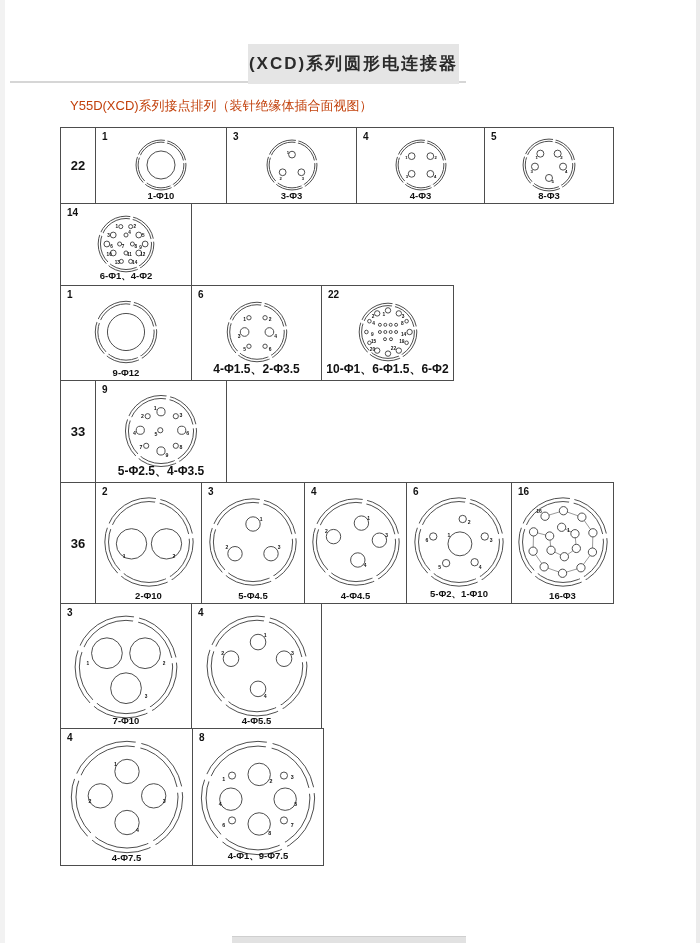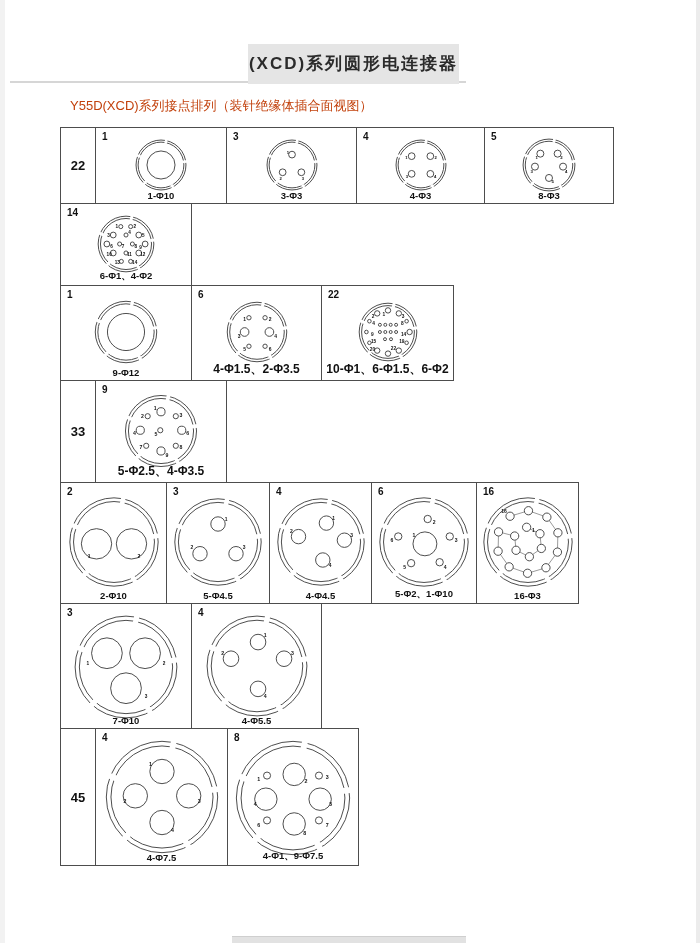--- a/index.html
+++ b/index.html
@@ -290,20 +290,21 @@
           <text x="-54" y="46" text-anchor="middle" dominant-baseline="middle" font-size="14" font-weight="700" fill="#111">7</text>
           <circle cx="40" cy="40" r="7" fill="#fff" stroke="#444444" stroke-width="2.5675675675675675"></circle>
           <text x="54" y="44" text-anchor="middle" dominant-baseline="middle" font-size="14" font-weight="700" fill="#111">8</text>
           <circle cx="0" cy="54" r="11" fill="#fff" stroke="#444444" stroke-width="2.5675675675675675"></circle>
           <text x="16" y="66" text-anchor="middle" dominant-baseline="middle" font-size="14" font-weight="700" fill="#111">9</text>
         </svg>
         <div class="celllabel sm">5-Φ2.5、4-Φ3.5</div>
       </div>
     </div>
     <div class="row" style="top: 482px; height: 122px;">
+      <div class="rowhdr">36</div>
       <div class="cell" style="width: 105px;">
         <div class="cellnum">2</div>
         <svg viewBox="-100 -100 200 200" width="92" height="92" class="face" style="margin-top: 13px;">
           <circle cx="0" cy="0" r="96" fill="#fff" stroke="#444444" stroke-width="2.0652173913043477"></circle>
           <circle cx="0" cy="0" r="88" fill="#fff" stroke="#444444" stroke-width="2.0652173913043477"></circle>
           <rect x="84" y="-5" width="20" height="10" fill="#fff" transform="rotate(-78)"></rect>
           <rect x="84" y="-5" width="20" height="10" fill="#fff" transform="rotate(-8)"></rect>
           <rect x="84" y="-5" width="20" height="10" fill="#fff" transform="rotate(62)"></rect>
           <rect x="84" y="-5" width="20" height="10" fill="#fff" transform="rotate(132)"></rect>
           <rect x="84" y="-5" width="20" height="10" fill="#fff" transform="rotate(202)"></rect>
@@ -462,21 +463,20 @@
           <text x="-66" y="-24" text-anchor="middle" dominant-baseline="middle" font-size="10" font-weight="700" fill="#111">2</text>
           <circle cx="52" cy="-14" r="15" fill="#fff" stroke="#444444" stroke-width="1.8269230769230769"></circle>
           <text x="68" y="-24" text-anchor="middle" dominant-baseline="middle" font-size="10" font-weight="700" fill="#111">3</text>
           <circle cx="2" cy="44" r="15" fill="#fff" stroke="#444444" stroke-width="1.8269230769230769"></circle>
           <text x="16" y="58" text-anchor="middle" dominant-baseline="middle" font-size="10" font-weight="700" fill="#111">4</text>
         </svg>
         <div class="celllabel">4-Φ5.5</div>
       </div>
     </div>
     <div class="row" style="top: 728px; height: 138px;">
-      <div class="rowhdr">45</div>
       <div class="cell" style="width: 131px;">
         <div class="cellnum">4</div>
         <svg viewBox="-100 -100 200 200" width="116" height="116" class="face" style="margin-top: 10px;">
           <circle cx="0" cy="0" r="96" fill="#fff" stroke="#444444" stroke-width="1.6379310344827587"></circle>
           <circle cx="0" cy="0" r="88" fill="#fff" stroke="#444444" stroke-width="1.6379310344827587"></circle>
           <rect x="84" y="-5" width="20" height="10" fill="#fff" transform="rotate(-78)"></rect>
           <rect x="84" y="-5" width="20" height="10" fill="#fff" transform="rotate(-8)"></rect>
           <rect x="84" y="-5" width="20" height="10" fill="#fff" transform="rotate(62)"></rect>
           <rect x="84" y="-5" width="20" height="10" fill="#fff" transform="rotate(132)"></rect>
           <rect x="84" y="-5" width="20" height="10" fill="#fff" transform="rotate(202)"></rect>

